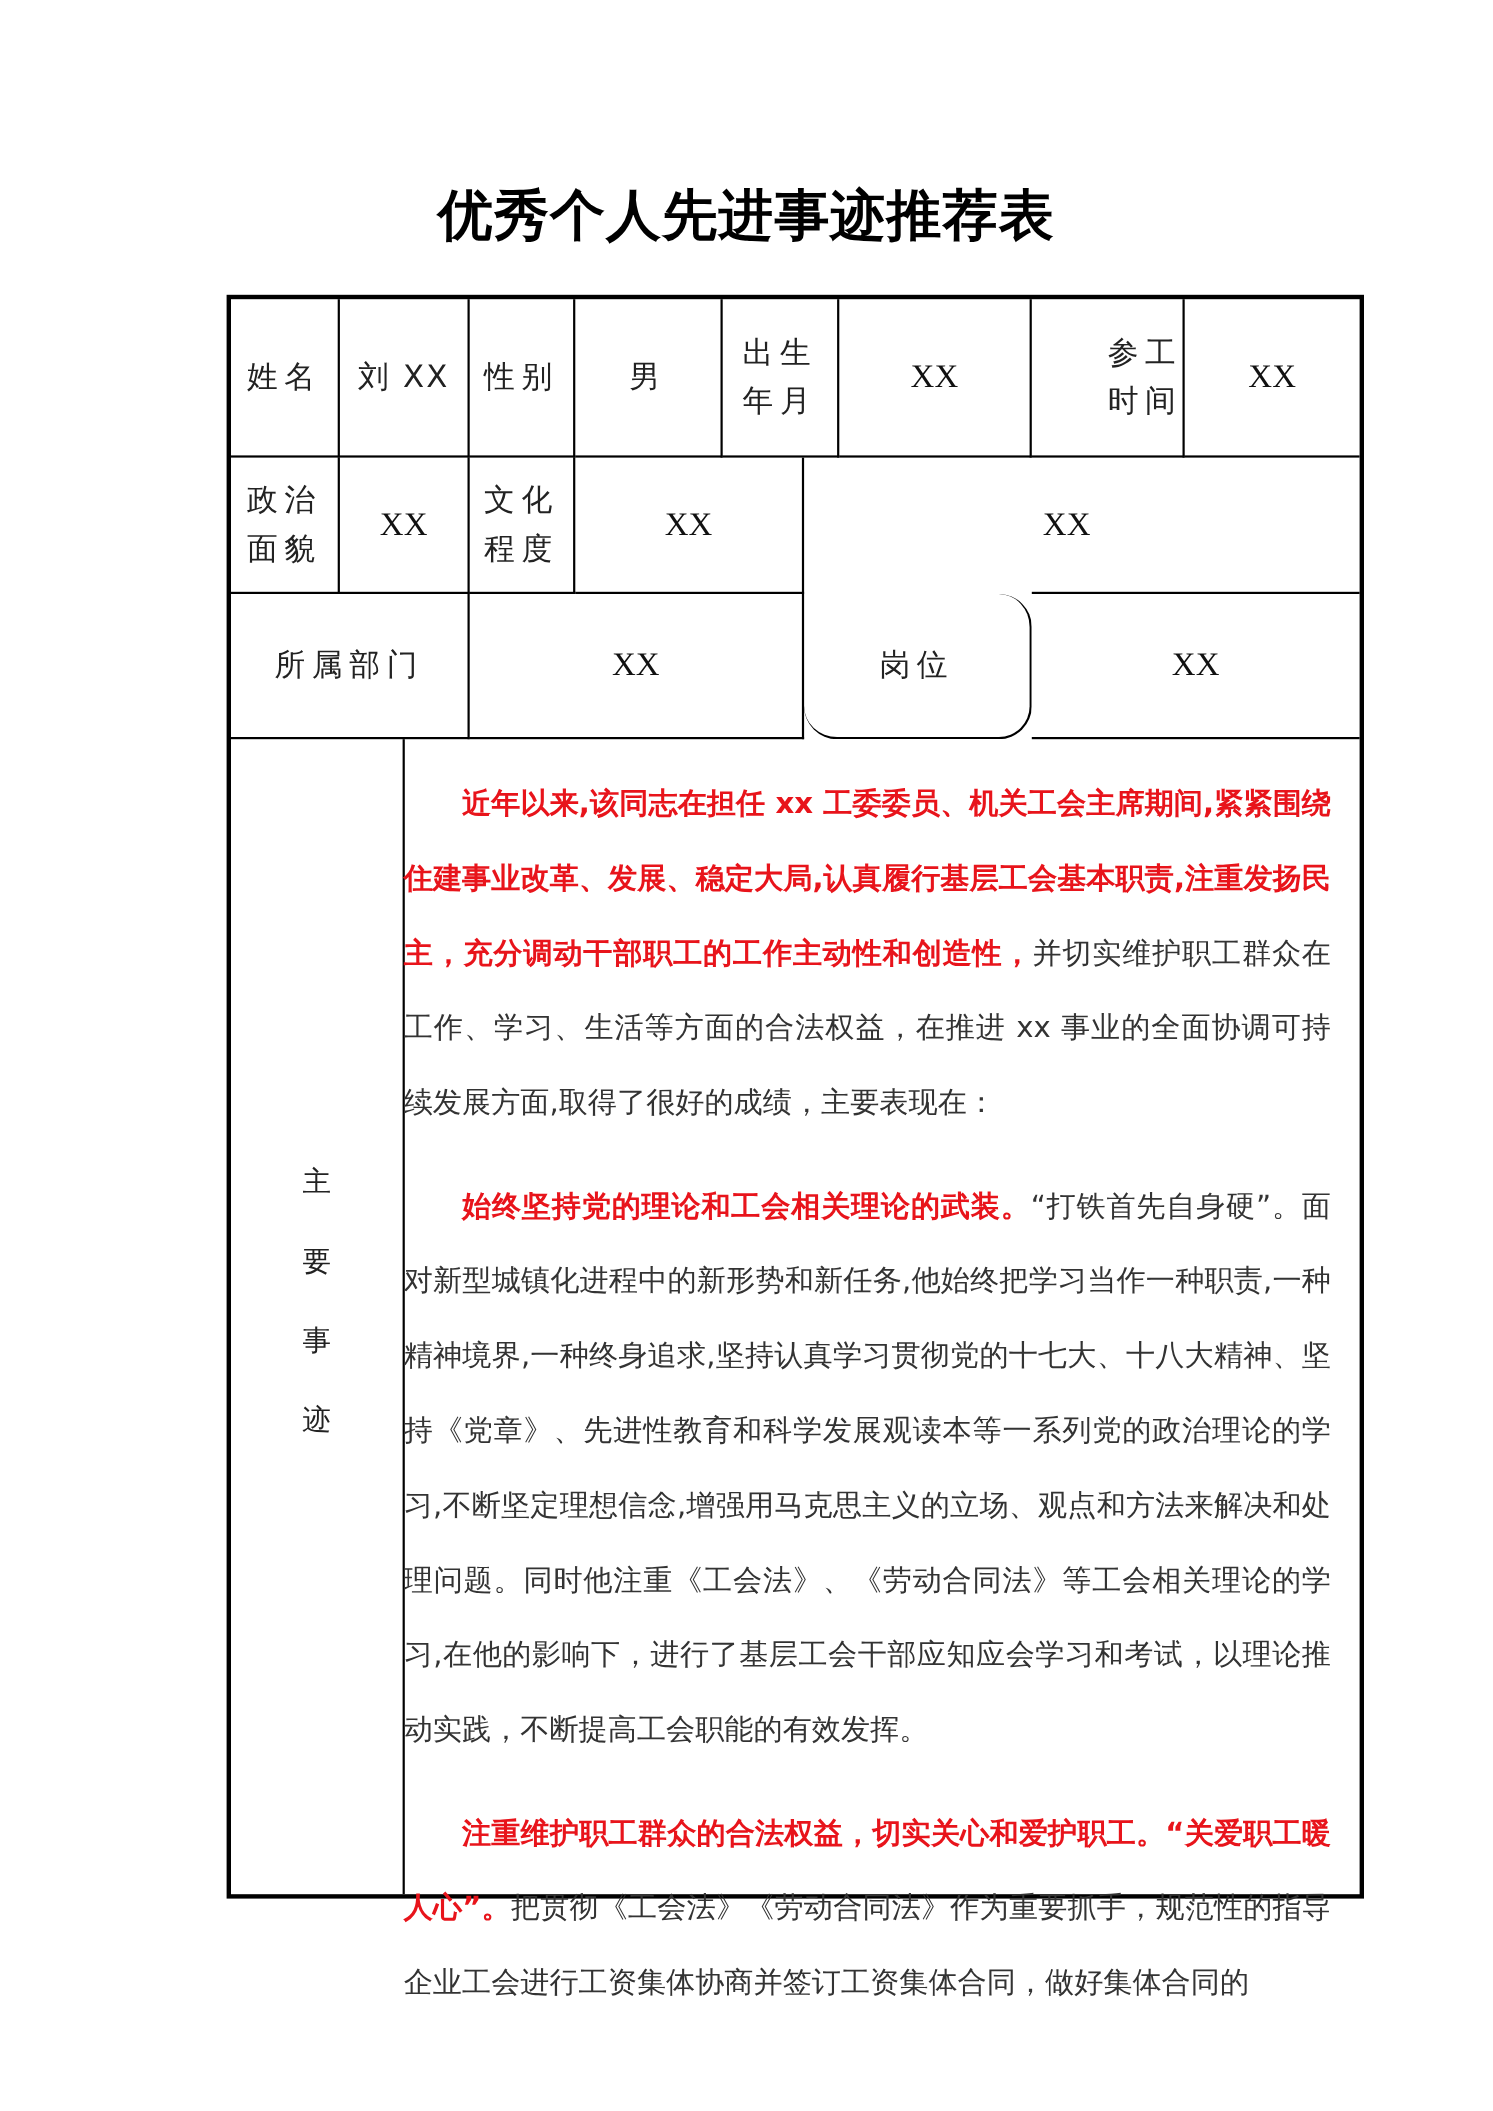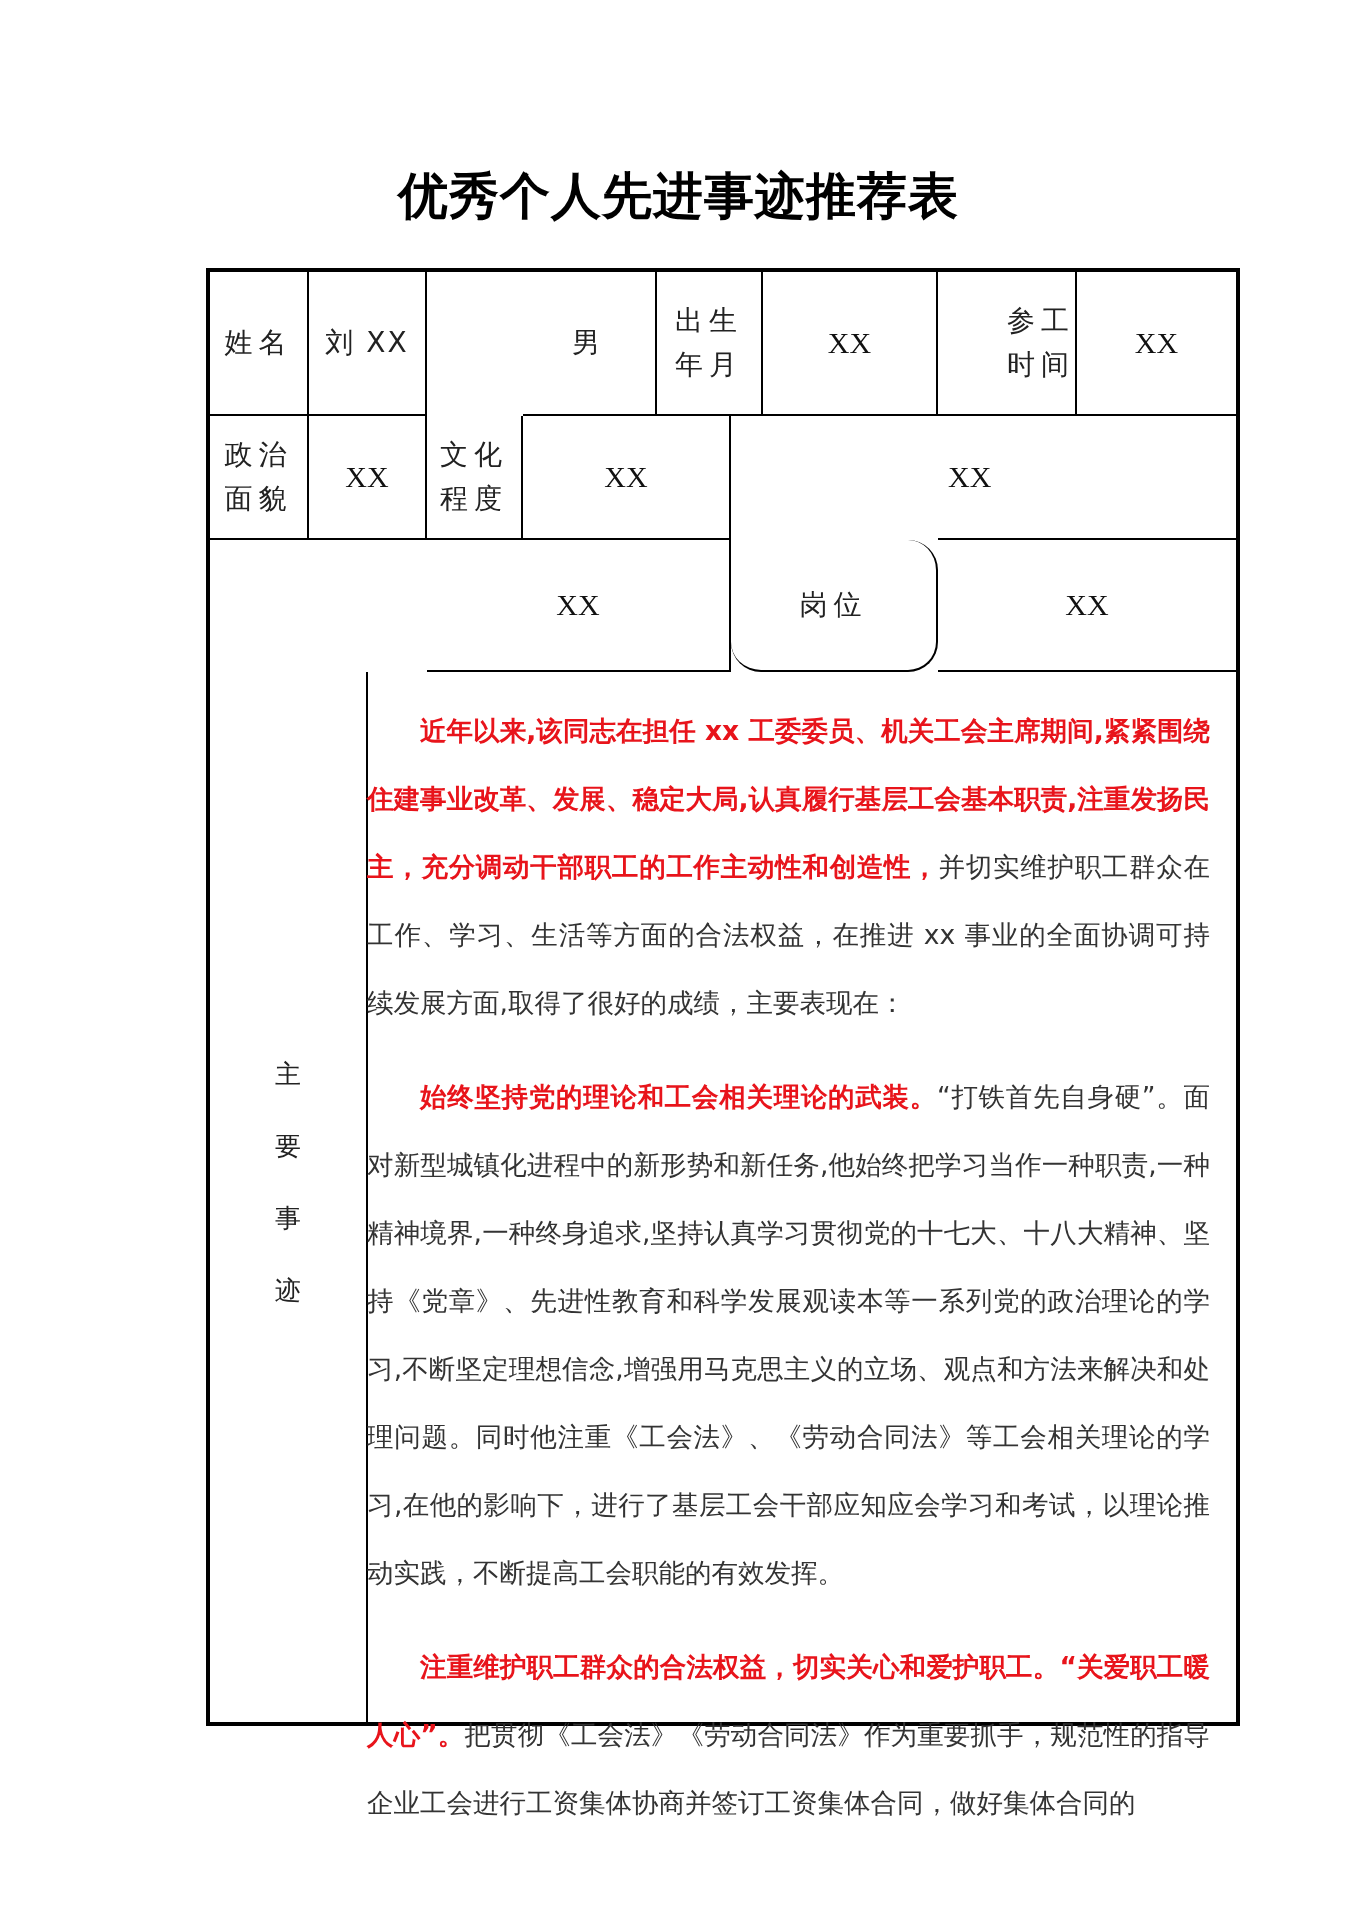--- a/index.html
+++ b/index.html
@@ -50,20 +50,23 @@
 <div class="title">优秀个人先进事迹推荐表</div>
 
 <div class="table">
 
   <div class="cell" style="left:0;top:0;width:99px;height:144px;">
     <span>姓名</span>
   </div>
   <div class="cell" style="left:99px;top:0;width:118px;height:144px;letter-spacing:2px;">
     <span>刘 XX</span>
   </div>
+  <div class="cell" style="left:217px;top:0;width:96px;height:144px;">
+    <span>性别</span>
+  </div>
   <div class="cell" style="left:313px;top:0;width:134px;height:144px;">
     <span>男</span>
   </div>
   <div class="cell" style="left:447px;top:0;width:106px;height:144px;flex-direction:column;">
     <span>出生</span>
     <span>年月</span>
   </div>
   <div class="cell val" style="left:553px;top:0;width:175px;height:144px;">
     <span>XX</span>
   </div>
@@ -86,20 +89,23 @@
     <span>文化</span>
     <span>程度</span>
   </div>
   <div class="cell val" style="left:313px;top:144px;width:208px;height:124px;">
     <span>XX</span>
   </div>
   <div class="cell val left noright" style="left:728px;top:144px;width:298px;height:124px;">
     <span>XX</span>
   </div>
 
+  <div class="cell" style="left:0;top:268px;width:217px;height:132px;">
+    <span>所属部门</span>
+  </div>
   <div class="cell val" style="left:217px;top:268px;width:304px;height:132px;">
     <span>XX</span>
   </div>
   <div class="cell" style="left:521px;top:268px;width:207px;height:132px;border-radius:30px;">
     <span>岗位</span>
   </div>
   <div class="cell val noright" style="left:728px;top:268px;width:298px;height:132px;">
     <span>XX</span>
   </div>
 

